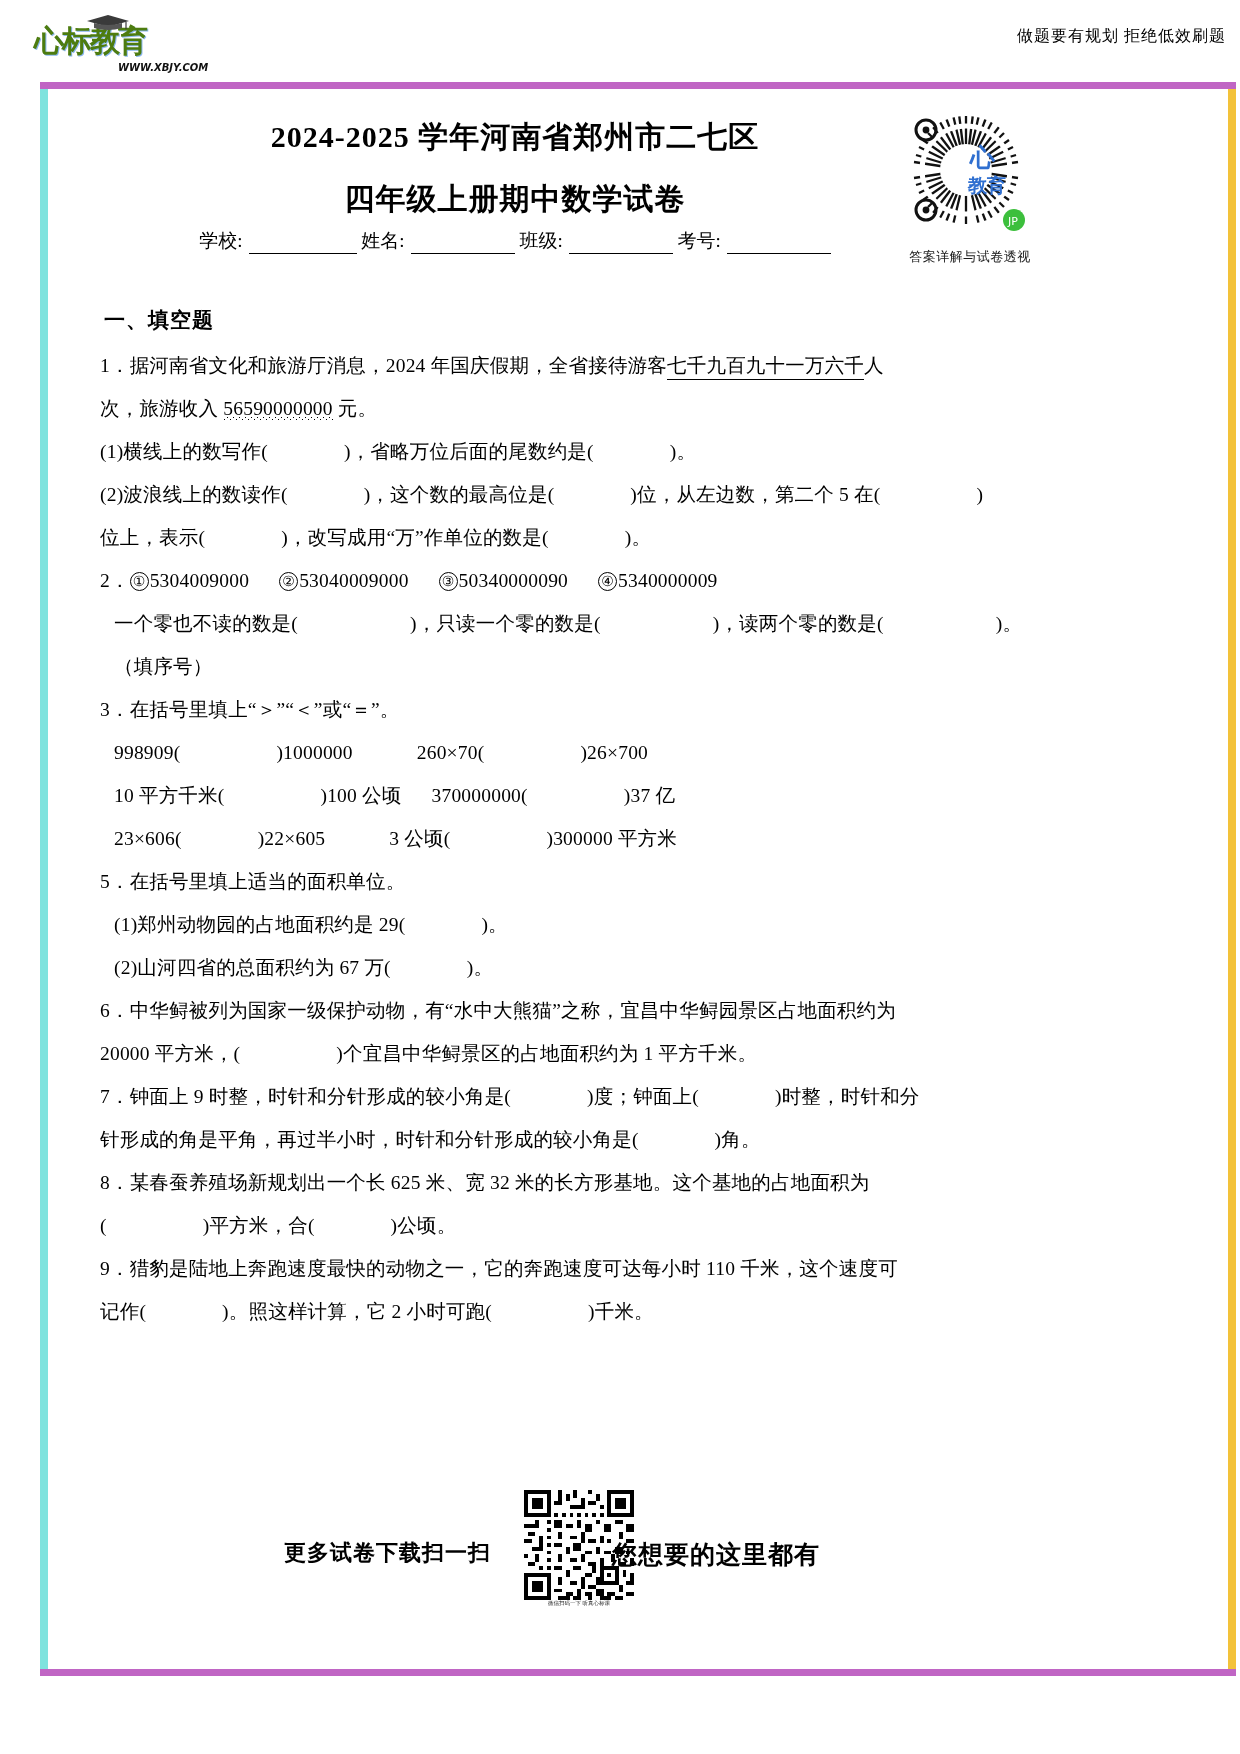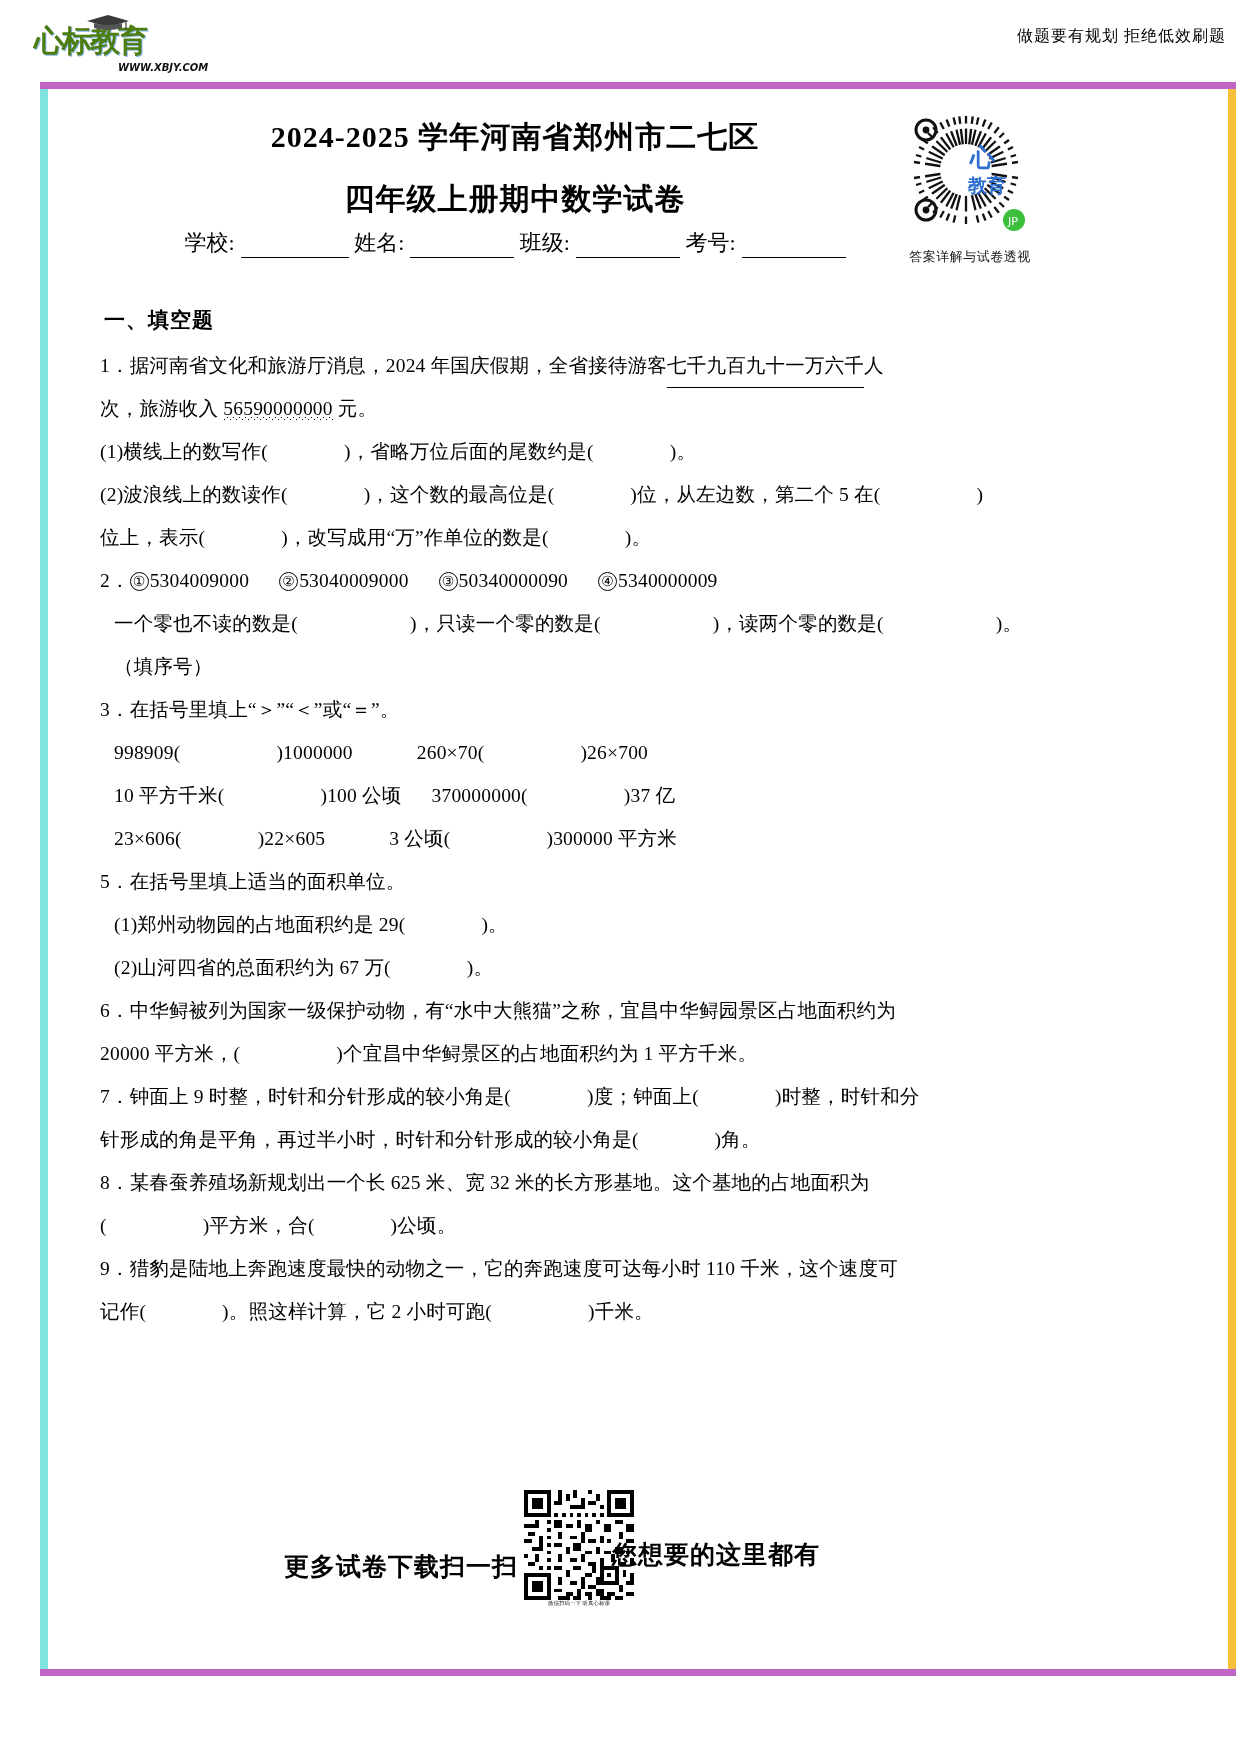--- a/index.html
+++ b/index.html
@@ -102,21 +102,21 @@
     line-height: 54px;
     white-space: nowrap;
   }
   #title-line2 { margin-top: 8px; }
 
   
   #info-row {
     position: absolute;
     left: 120px; top: 228px;
     width: 790px;
-    font-size: 22px;
+    font-size: 19px;
     text-align: center;
     white-space: nowrap;
   }
   #info-row .field { display: inline-block; margin-right: 6px; }
   #info-row .blank {
     display: inline-block;
     border-bottom: 1.4px solid #000;
     vertical-align: bottom;
   }
   .bw-lg { width: 108px; height: 17px; }
@@ -155,21 +155,21 @@
     line-height: 43px;
     margin: 0;
     letter-spacing: 0.2px;
   }
   .q .ln { display: block; white-space: nowrap; }
   .indent { padding-left: 14px; }
   .gap-md { display: inline-block; width: 76px; }
   .gap-lg { display: inline-block; width: 96px; }
   .gap-xl { display: inline-block; width: 112px; }
 
-  .uline { border-bottom: 1.3px solid #000; padding-bottom: 11px; }
+  .uline { border-bottom: 1.3px solid #000; padding-bottom: 3px; }
   .wline {
     position: relative;
     padding-bottom: 2px;
     background-repeat: repeat-x;
     background-position: left 96%;
     background-size: 6px 3px;
     background-image:
       radial-gradient(circle at 1.5px 2.6px, #000 0.7px, transparent 0.8px),
       radial-gradient(circle at 4.5px 0.4px, #000 0.7px, transparent 0.8px);
   }
@@ -204,25 +204,24 @@
     left: 524px; top: 110px;
     width: 110px;
     text-align: center;
     font-size: 5.5px;
     color: #222;
     line-height: 7px;
   }
   #foot-left {
     position: absolute;
     left: 284px; top: 48px;
-    font-size: 25px;
+    font-size: 22px;
     font-weight: bold;
     letter-spacing: 1px;
     white-space: nowrap;
-    margin-top: 12px;
   }
   #foot-right {
     position: absolute;
     left: 612px; top: 48px;
     font-size: 25px;
     font-weight: bold;
     letter-spacing: 1px;
     white-space: nowrap;
   }
 </style>

